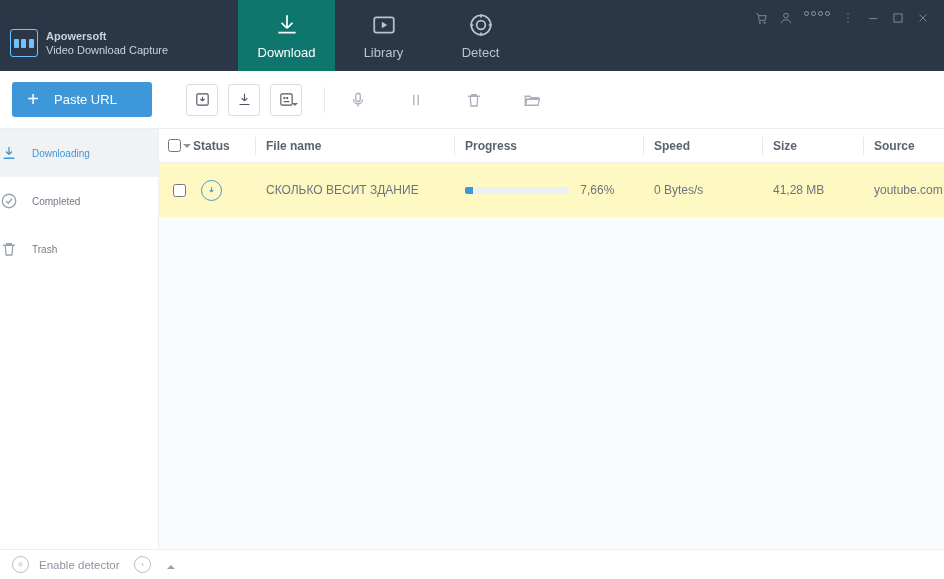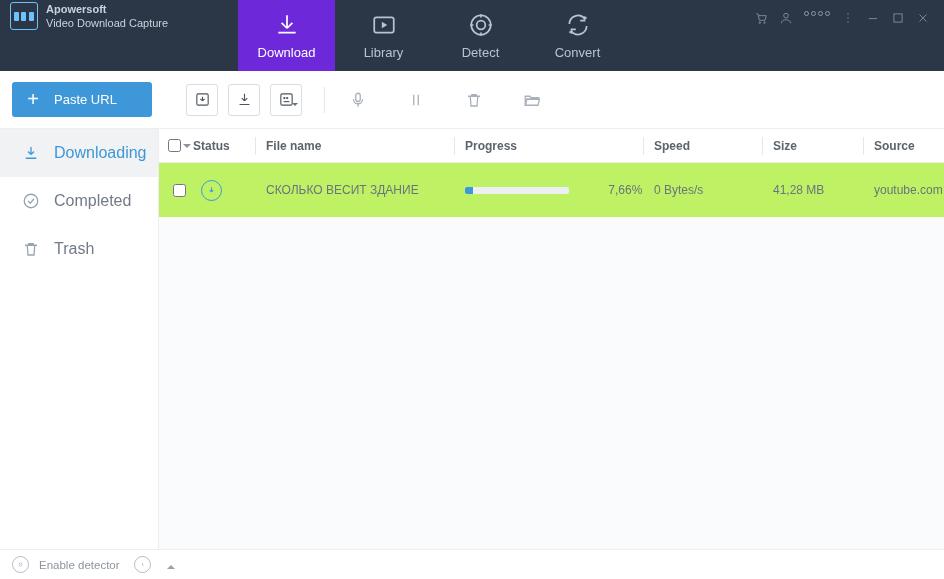--- a/index.html
+++ b/index.html
@@ -5,68 +5,68 @@
   *{box-sizing:border-box;margin:0;padding:0;font-family:"Segoe UI",Arial,sans-serif;-webkit-font-smoothing:antialiased}
   body{width:944px;height:579px;overflow:hidden;background:#fff;color:#555}
   .logo{width:28px;height:28px;margin:0 8px 0 10px;border:1px solid #6ec3ff;border-radius:3px;display:flex;flex-wrap:wrap;padding:2px;gap:1px;align-content:space-around;justify-content:space-around}
   .logo i{width:5px;height:9px;background:#6ec3ff;border-radius:1px;position:relative}
   .logo i::after{content:"";position:absolute;bottom:-2px;left:0;border:2.5px solid transparent;border-top-color:#6ec3ff}
   .brand-text{font-size:11px;line-height:14px;color:#c9d2de}
   .brand-text b{font-weight:600}
   .apps-icon{display:grid;grid-template-columns:repeat(2,5px);grid-template-rows:repeat(2,5px);gap:2px}
   .apps-icon i{width:5px;height:5px;border:1px solid #8d99ad;border-radius:50%}
   .topblock{height:71px;background:#2b3646;display:flex}
-  .brand-area{width:238px;display:flex;align-items:flex-start;padding-top:2px}
+  .brand-area{width:238px;display:flex;align-items:flex-start;padding-top:29px}
   .tabs{display:flex}
   .tab{width:97px;display:flex;flex-direction:column;align-items:center;justify-content:center;gap:7px;color:#b9c3d1;font-size:13px;cursor:pointer}
-  .tab.active{background:#6d28d9;color:#fff}
+  .tab.active{background:#0f766e;color:#fff}
   .tab svg{width:26px;height:26px;stroke:#b9c3d1;fill:none;stroke-width:1.6}
   .tab.active svg{stroke:#fff}
   .window-ctrl{margin-left:auto;display:flex;align-items:flex-start;gap:11px;padding:11px 14px 0 0}
   .window-ctrl span{cursor:pointer;display:inline-flex}
   .window-ctrl svg{width:14px;height:14px;stroke:#8b97aa;fill:none;stroke-width:1.4}
 
   
   .toolbar{height:58px;border-bottom:1px solid #eceef1;display:flex;align-items:center;padding:0 12px;gap:10px}
   .paste-btn{width:140px;height:35px;background:#3e97d8;border-radius:3px;color:#fff;display:flex;align-items:center;cursor:pointer;font-size:13px}
   .paste-btn .plus{width:42px;text-align:center;font-size:20px;font-weight:200}
   .sq-btn{width:32px;height:32px;border:1px solid #d9dde3;border-radius:3px;display:flex;align-items:center;justify-content:center;cursor:pointer;position:relative}
   .sq-btn svg{width:17px;height:17px;stroke:#4d5560;fill:none;stroke-width:1.6}
   .tb-sep{width:1px;height:26px;background:#e4e7eb;margin:0 12px}
   .tb-ico{width:22px;height:22px;display:flex;align-items:center;justify-content:center;cursor:pointer}
   .tb-ico svg{width:18px;height:18px;stroke:#a9b0bb;fill:none;stroke-width:1.7}
   .tb-gap{width:16px}
 
   
   .body{display:flex;height:calc(579px - 71px - 58px - 30px)}
   .sidebar{width:158px;background:#fff}
-  .side-item{height:48px;display:flex;align-items:center;gap:14px;padding-left:22px;font-size:16px;color:#717a86;cursor:pointer}
+  .side-item{height:48px;display:flex;align-items:center;gap:14px;font-size:10px;color:#717a86;cursor:pointer}
   .side-item.active{background:#f1f2f4;color:#3e97d8}
   .side-item svg{width:18px;height:18px;stroke:#9aa2ad;fill:none;stroke-width:1.7}
   .side-item.active svg{stroke:#3e97d8}
 
   .content{flex:1;background:#fafbfc;border-left:1px solid #eceef1;display:flex;flex-direction:column}
   .thead{height:34px;background:#fff;border-bottom:1px solid #eceef1;display:flex;align-items:center;font-size:12px;color:#5b636e;font-weight:600}
   .col-chk{width:34px;display:flex;align-items:center;justify-content:center;padding-left:6px}
   .col-chk input{cursor:pointer}
   .carety{width:0;height:0;border:4px solid transparent;border-top-color:#8c94a0;margin-left:2px;margin-top:4px}
   .col-status{width:62px}
   .col-name{width:188px}
   .col-prog{width:178px}
   .col-spd{width:108px}
   .col-size{width:90px}
   .col-src{flex:1}
   .th-sep{width:1px;height:18px;background:#e4e7eb;margin-right:10px}
 
-  .trow{height:54px;display:flex;align-items:center;font-size:12px;color:#6b737e;background:#bef264}
+  .trow{height:54px;display:flex;align-items:center;font-size:12px;color:#6b737e;background:#fef9c3}
   .status-ico{width:21px;height:21px;border:1.8px solid #3e97d8;border-radius:50%;display:flex;align-items:center;justify-content:center;margin-left:8px}
   .status-ico svg{width:11px;height:11px;stroke:#3e97d8;fill:none;stroke-width:2.2}
   .pbar{width:104px;height:7px;background:#edf0f3;border-radius:2px;overflow:hidden;display:inline-block;vertical-align:middle}
   .pbar i{display:block;height:100%;background:#3e97d8}
-  .ppct{display:inline-block;margin-left:36px;vertical-align:middle}
+  .ppct{display:inline-block;margin-left:8px;vertical-align:middle}
 
   
   .statusbar{height:30px;border-top:1px solid #eceef1;display:flex;align-items:center;padding:4px 12px;font-size:11.5px;color:#8c94a0;gap:10px}
   .sb-ico{width:17px;height:17px;border:1.5px solid #b5bcc6;border-radius:50%;display:flex;align-items:center;justify-content:center}
   .sb-up{width:0;height:0;border:4px solid transparent;border-bottom-color:#9aa2ad;margin-left:6px}
 </style>
 </head>
 <body>
 
 <div class="topblock">
@@ -96,27 +96,20 @@
         </svg>
       <span>Library</span>
     </div>
     <div class="tab">
       <svg viewBox="0 0 24 24">
           <circle cx="12" cy="12" r="9"></circle>
           <circle cx="12" cy="12" r="4"></circle>
           <path d="M12 2v3M12 19v3M2 12h3M19 12h3"></path>
         </svg>
       <span>Detect</span>
-    </div>
-    <div class="tab">
-      <svg viewBox="0 0 24 24">
-          <path d="M4 11a8 8 0 0 1 14-5l2-1M20 13a8 8 0 0 1-14 5l-2 1"></path>
-          <path d="M18 4v4h-4M6 20v-4h4"></path>
-        </svg>
-      <span>Convert</span>
     </div>
   </div>
 
   <div class="window-ctrl">
     <span>
         <svg viewBox="0 0 24 24">
           <path d="M4 5h3l2 11h10l2-8H8"></path>
           <circle cx="10" cy="20" r="1.3"></circle>
           <circle cx="18" cy="20" r="1.3"></circle>
         </svg>

